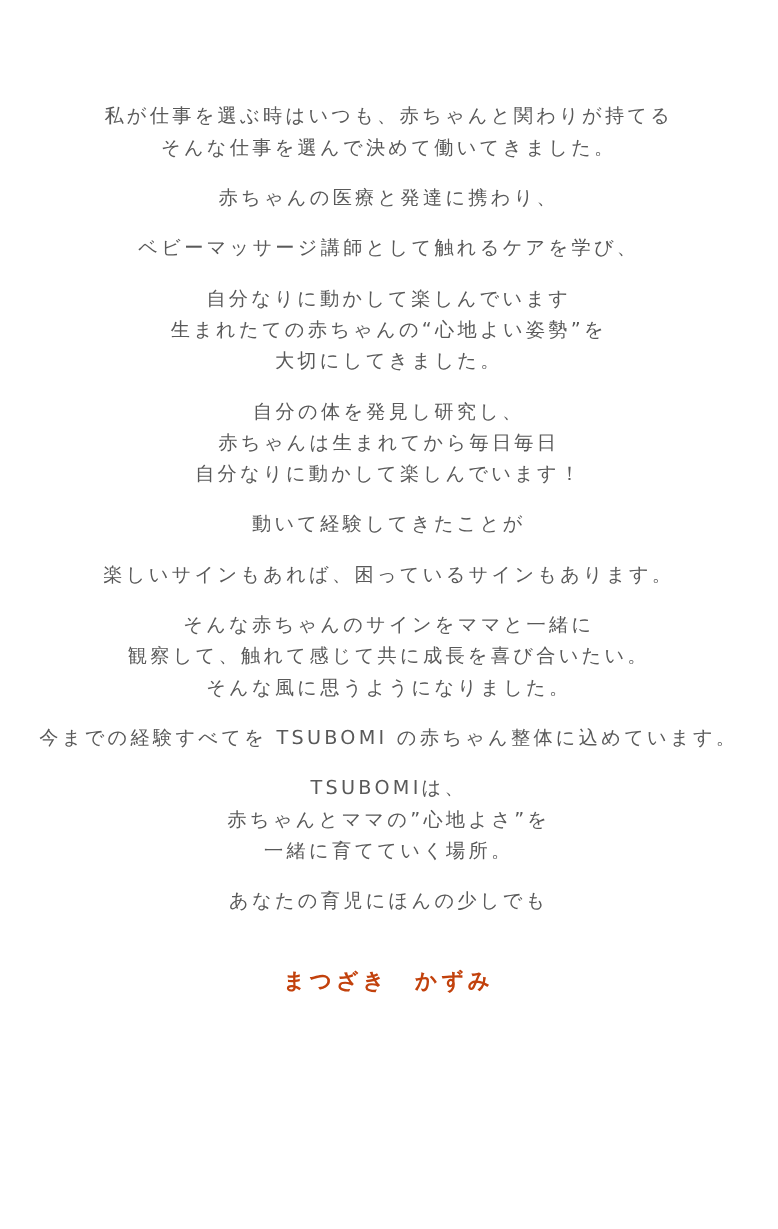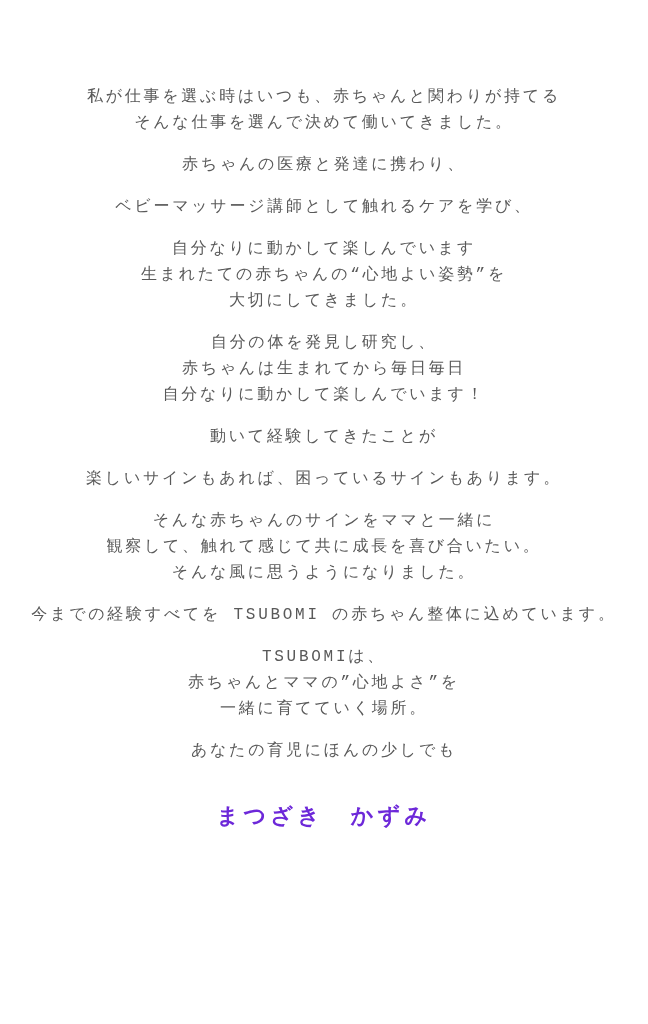--- a/index.html
+++ b/index.html
@@ -13,42 +13,41 @@
     margin: 0 auto;
     font-family: "DejaVu Sans", "Liberation Sans", sans-serif;
   }
   .page {
     box-sizing: border-box;
     width: 648px;
     min-height: 1024px;
     padding-top: 84px;
     padding-bottom: 40px;
     background: #ffffff;
-    font-family: Liberation Mono, monospace;
   }
   .letter {
     text-align: center;
     color: #595959;
   }
   .para {
     margin: 0 0 16px 0;
     font-size: 16px;
     font-weight: 500;
     line-height: 26px;
     letter-spacing: 0.17em;
   }
   .line {
     display: block;
     white-space: nowrap;
   }
   .signature {
     margin: 41px 0 0 0;
     text-align: center;
-    color: #6d28d9;
-    font-size: 22px;
+    color: #c2410c;
+    font-size: 18px;
     font-weight: bold;
     line-height: 26px;
     letter-spacing: 0.2em;
   }
 </style>
 </head>
 <body>
 
 <main class="page">
   <section class="letter">

